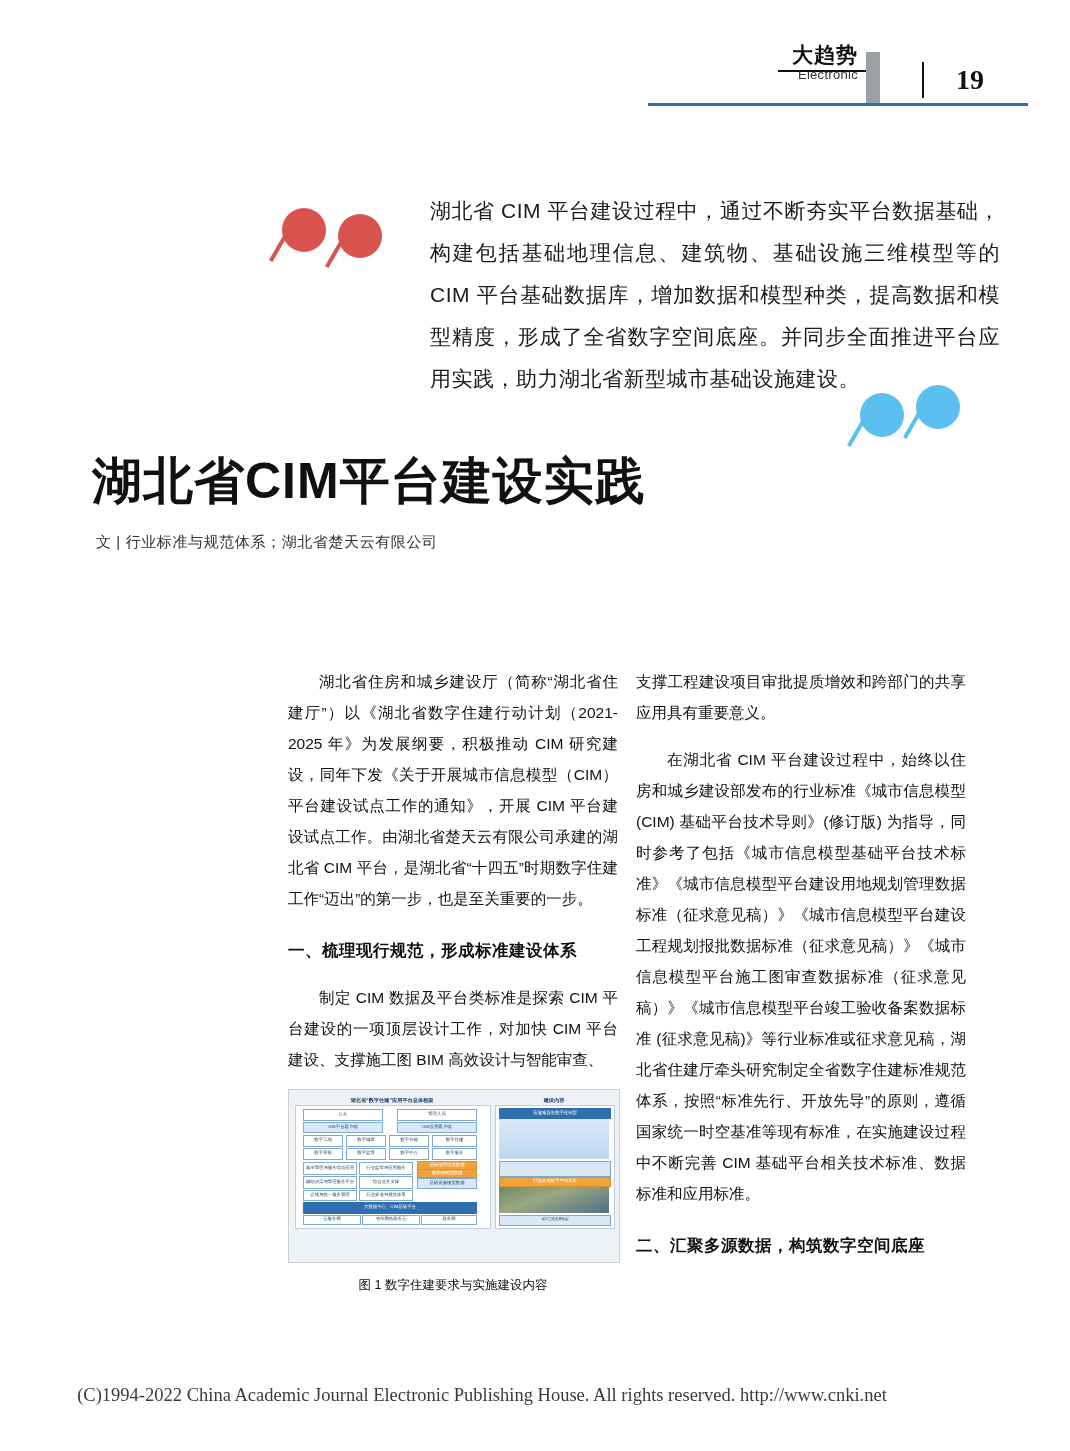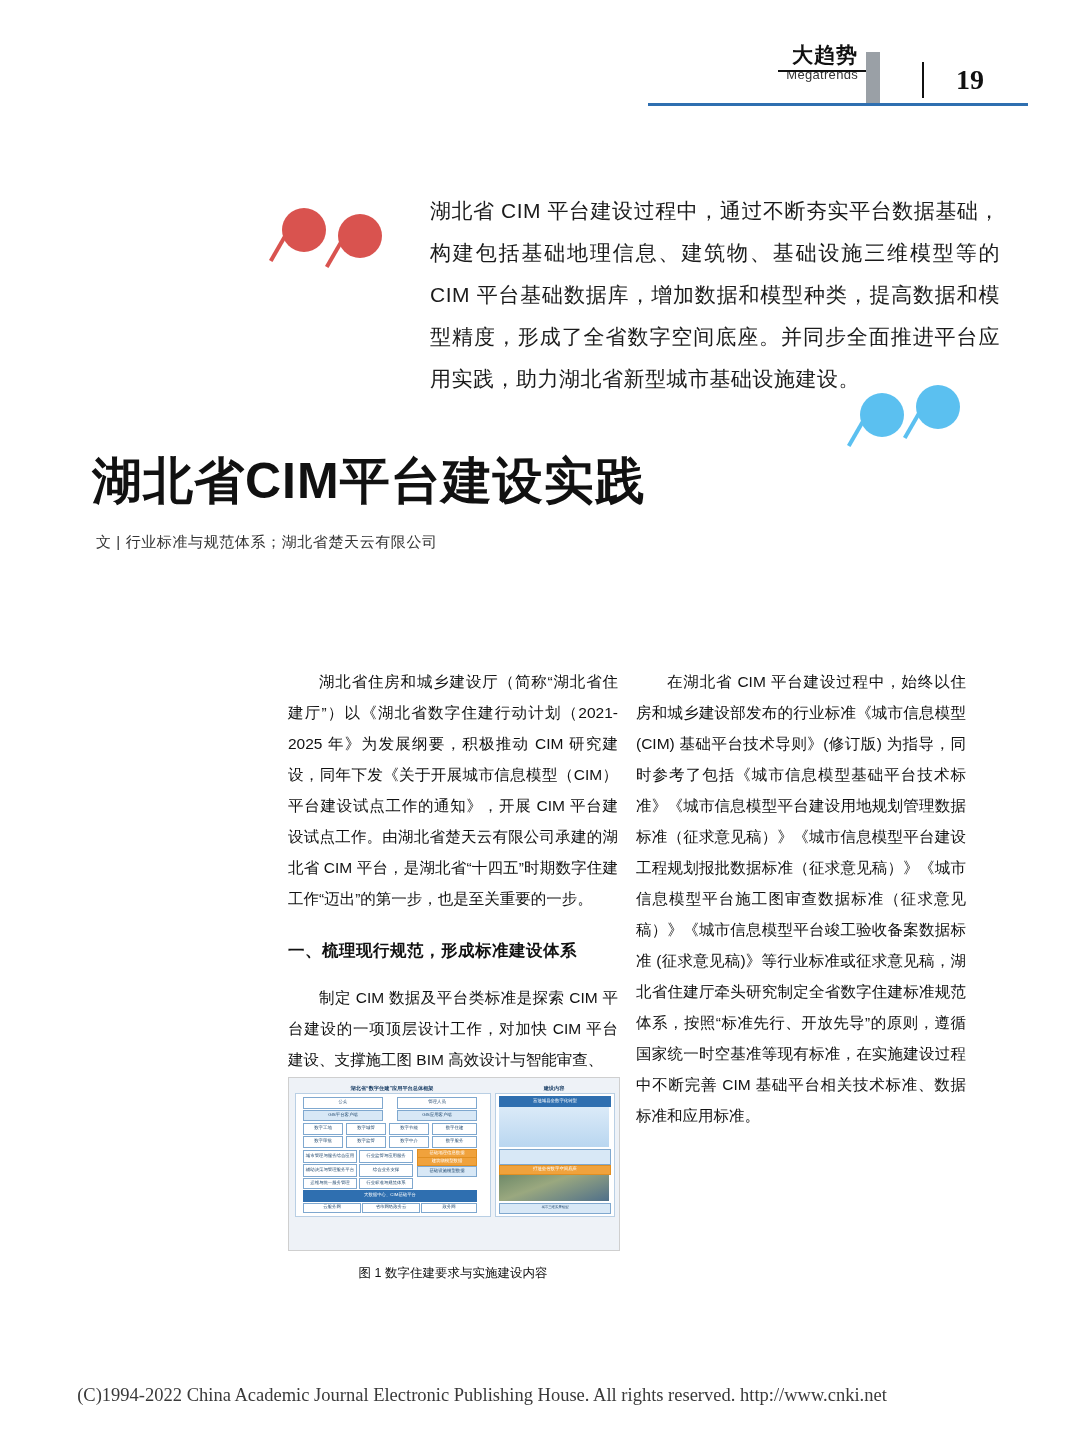--- a/index.html
+++ b/index.html
@@ -175,21 +175,21 @@
   .subhead {
     margin: 22px 0 8px 0;
     font-size: 16.5px;
     font-weight: bold;
     letter-spacing: 0.5px;
     line-height: 1.8;
   }
 
   
   .figure {
-    margin-top: 2px;
+    margin-top: 14px;
     width: 330px;
   }
   .fig-img {
     width: 330px;
     height: 172px;
     border: 1px solid #cfcfcf;
     background: #eef2f7;
     position: relative;
     overflow: hidden;
   }
@@ -250,21 +250,21 @@
     font-size: 18.5px;
     color: #3a3a3a;
   }
 </style>
 </head>
 <body>
 
 <div class="header">
   <div class="header-label">
     <div class="cn">大趋势</div>
-    <div class="en">Megatrends</div>
+    <div class="en">Electronic</div>
   </div>
   <div class="header-underline-small"></div>
   <div class="header-block"></div>
   <div class="page-number-bar"></div>
   <div class="page-number">19</div>
   <div class="header-rule"></div>
 </div>
 
 <div class="quote-area">
   <div class="quote-marks-open">
@@ -331,16 +331,18 @@
       <div class="fi-box lightblue" style="left:210px;top:71px;width:110px;height:14px;font-size:3.4px;"></div>
       <div class="fi-box orange" style="left:210px;top:87px;width:110px;height:8px;">打造全省数字空间底座</div>
       <div class="fi-photo" style="left:210px;top:97px;width:110px;height:26px;"></div>
       <div class="fi-box lightblue" style="left:210px;top:125px;width:110px;height:9px;font-size:3.4px;">城市三维实景模型</div>
     </div>
     <div class="fig-caption">图 1 数字住建要求与实施建设内容</div>
   </div>
 </div>
 
 <div class="col col-right">
+  <p class="para no-indent">支撑工程建设项目审批提质增效和跨部门的共享应用具有重要意义。</p>
   <p class="para">在湖北省 CIM 平台建设过程中，始终以住房和城乡建设部发布的行业标准《城市信息模型 (CIM) 基础平台技术导则》(修订版) 为指导，同时参考了包括《城市信息模型基础平台技术标准》《城市信息模型平台建设用地规划管理数据标准（征求意见稿）》《城市信息模型平台建设工程规划报批数据标准（征求意见稿）》《城市信息模型平台施工图审查数据标准（征求意见稿）》《城市信息模型平台竣工验收备案数据标准 (征求意见稿)》等行业标准或征求意见稿，湖北省住建厅牵头研究制定全省数字住建标准规范体系，按照“标准先行、开放先导”的原则，遵循国家统一时空基准等现有标准，在实施建设过程中不断完善 CIM 基础平台相关技术标准、数据标准和应用标准。</p>
+  <h2 class="subhead">二、汇聚多源数据，构筑数字空间底座</h2>
 </div>
 
 <div class="footer">(C)1994-2022 China Academic Journal Electronic Publishing House. All rights reserved.    http://www.cnki.net</div>
 
 </body></html>

